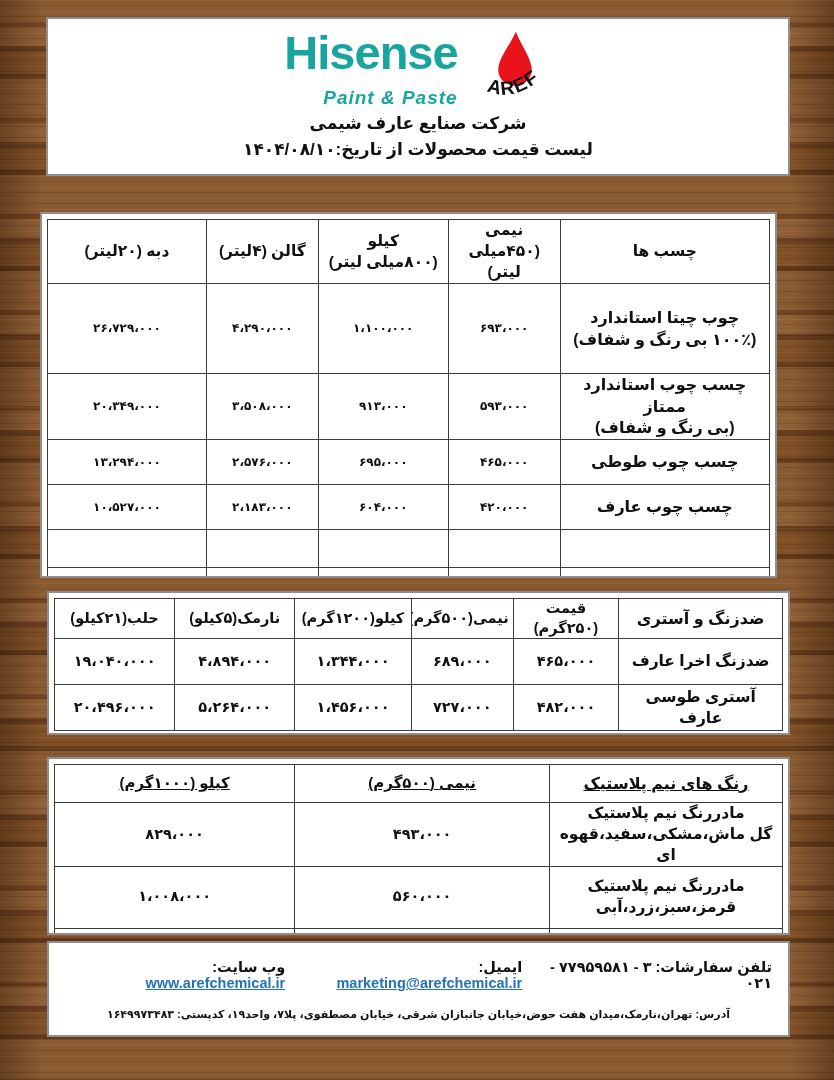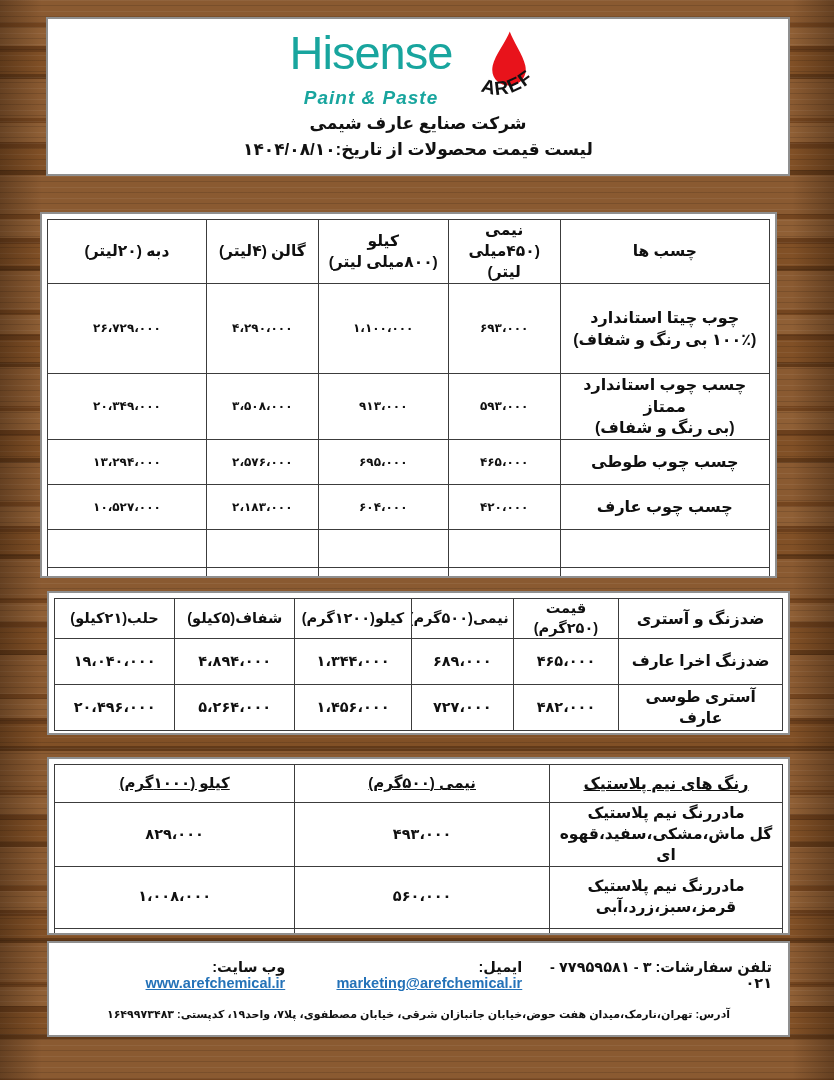--- a/index.html
+++ b/index.html
@@ -17,22 +17,22 @@
     box-sizing:border-box;overflow:hidden;
   }
   .panel-header{left:46px;top:17px;width:744px;height:159px;text-align:center;}
   .panel-glue  {left:40px;top:212px;width:737px;height:366px;padding:5px;}
   .panel-primer{left:47px;top:591px;width:743px;height:144px;padding:5px;}
   .panel-plastic{left:47px;top:757px;width:743px;height:178px;padding:5px;}
   .panel-footer{left:47px;top:941px;width:743px;height:96px;padding:10px 16px 0 16px;}
 
   
   .logo-row{display:flex;justify-content:center;align-items:center;gap:20px;margin-top:10px;height:80px;}
-  .brand-word{font-weight:normal;font-size:47px;letter-spacing:-1px;color:#18a59e;line-height:1;}
-  .brand-sub{font-weight:bold;font-style:italic;font-size:19px;color:#18a59e;text-align:center;margin-top:11px;letter-spacing:1px;}
+  .brand-word{font-weight:bold;font-size:47px;letter-spacing:-1px;color:#18a59e;line-height:1;}
+  .brand-sub{font-weight:bold;font-style:italic;font-size:19px;color:#18a59e;text-align:right;margin-top:11px;letter-spacing:1px;}
   .company-line{font-weight:bold;font-size:17px;color:#111;margin-top:4px;}
   .date-line{font-weight:bold;font-size:17px;color:#111;margin-top:5px;}
 
   
   table{width:100%;border-collapse:collapse;table-layout:fixed;}
   td,th{
     border:1px solid #3c3c3c;text-align:center;vertical-align:middle;
     font-weight:bold;color:#101010;padding:0 4px;line-height:1.35;
     overflow:hidden;
   }
@@ -157,21 +157,21 @@
         <col style="width:16%">
         <col style="width:16.5%">
         <col style="width:16.5%">
     </colgroup>
     <tbody>
         <tr class="h40">
       <th class="t-title" style="font-size:16px">ضدزنگ و آستری</th>
       <th>قیمت (۲۵۰گرم)</th>
       <th>نیمی(۵۰۰گرم)</th>
       <th>کیلو(۱۲۰۰گرم)</th>
-      <th>شفاف(۵کیلو)</th>
+      <th>نارمک(۵کیلو)</th>
       <th>حلب(۲۱کیلو)</th>
     </tr>
     <tr class="h46">
       <td class="name">ضدزنگ اخرا عارف</td>
       <td>۴۶۵،۰۰۰</td>
       <td>۶۸۹،۰۰۰</td>
       <td>۱،۳۴۴،۰۰۰</td>
       <td>۴،۸۹۴،۰۰۰</td>
       <td>۱۹،۰۴۰،۰۰۰</td>
     </tr>

